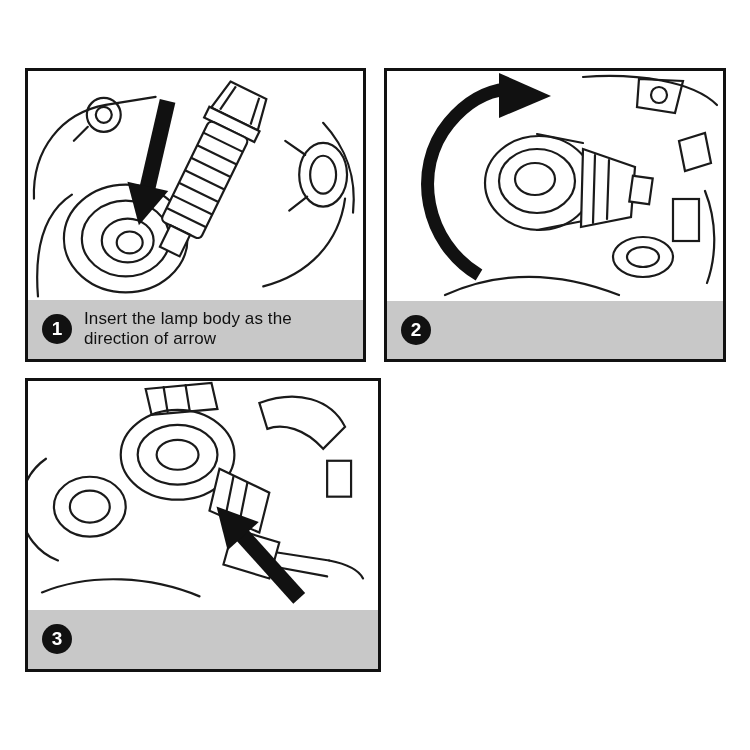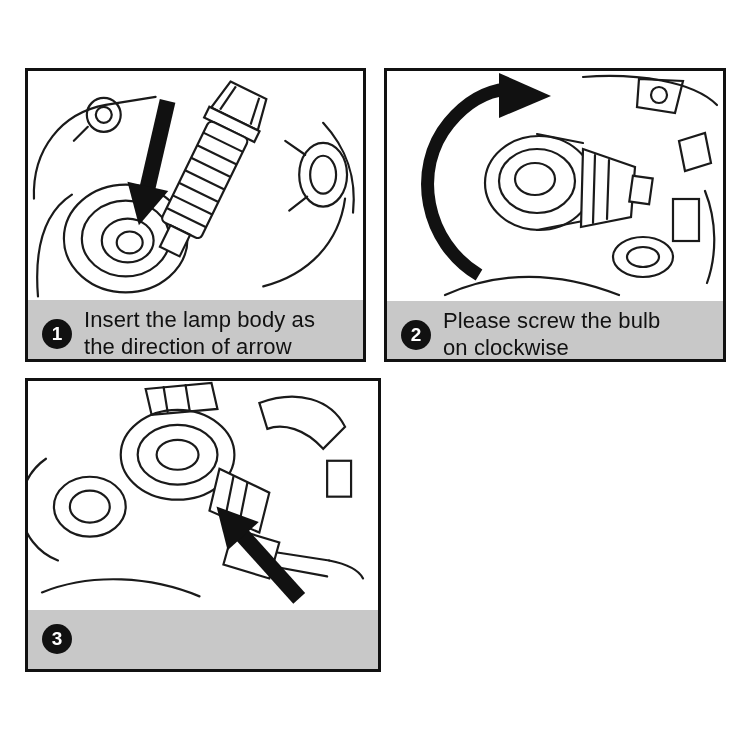--- a/index.html
+++ b/index.html
@@ -19,21 +19,21 @@
   .caption{
     flex:0 0 auto;background:#c8c8c8;display:flex;align-items:center;
     gap:12px;padding:7px 12px 9px 14px;min-height:44px;
   }
   .badge{
     width:30px;height:30px;border-radius:50%;background:#111;color:#fff;
     display:flex;align-items:center;justify-content:center;
     font-weight:bold;font-size:19px;flex:0 0 auto;
   }
   .caption-text{
-    font-size:22px;line-height:1.22;max-width:238px;color:#111;
+    font-size:17px;line-height:1.22;max-width:238px;color:#111;
     letter-spacing:0.1px;
   }
 </style>
 </head>
 <body>
 
 <div class="panel" id="panel-1">
   <div class="illustration">
     <svg viewBox="0 0 336 230" preserveAspectRatio="xMidYMid meet">
       <g stroke="#1a1a1a" stroke-width="2.2" fill="none" stroke-linecap="round">
@@ -102,21 +102,20 @@
         <rect x="244" y="106" width="20" height="26" transform="rotate(8 254 119)" fill="#fff"></rect>
       </g>
       <g>
         <path d="M92,204 C38,172 24,98 62,52 C80,30 100,20 120,18" stroke="#111" stroke-width="13" fill="none"></path>
         <polygon points="112,2 164,25 112,47" fill="#111"></polygon>
       </g>
     </svg>
   </div>
   <div class="caption">
     <div class="badge">2</div>
-    <div class="caption-text">Please screw the bulb on clockwise</div>
   </div>
 </div>
 
 <div class="panel" id="panel-3">
   <div class="illustration">
     <svg viewBox="0 0 351 230" preserveAspectRatio="xMidYMid meet">
       <g stroke="#1a1a1a" stroke-width="2.2" fill="none" stroke-linecap="round">
         <polygon points="118,8 184,2 190,28 124,34"></polygon>
         <line x1="136" y1="6" x2="140" y2="31"></line>
         <line x1="158" y1="4" x2="162" y2="29"></line>

